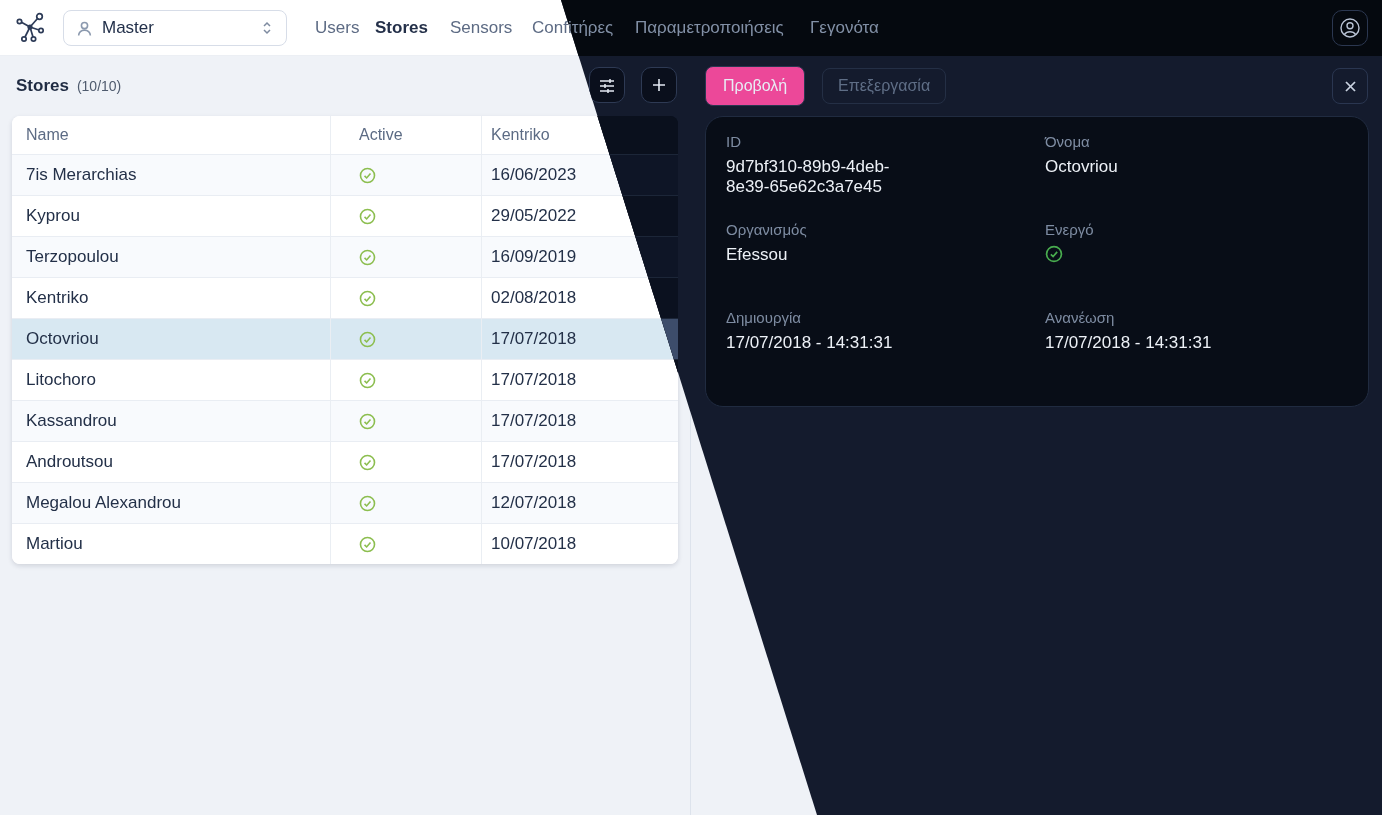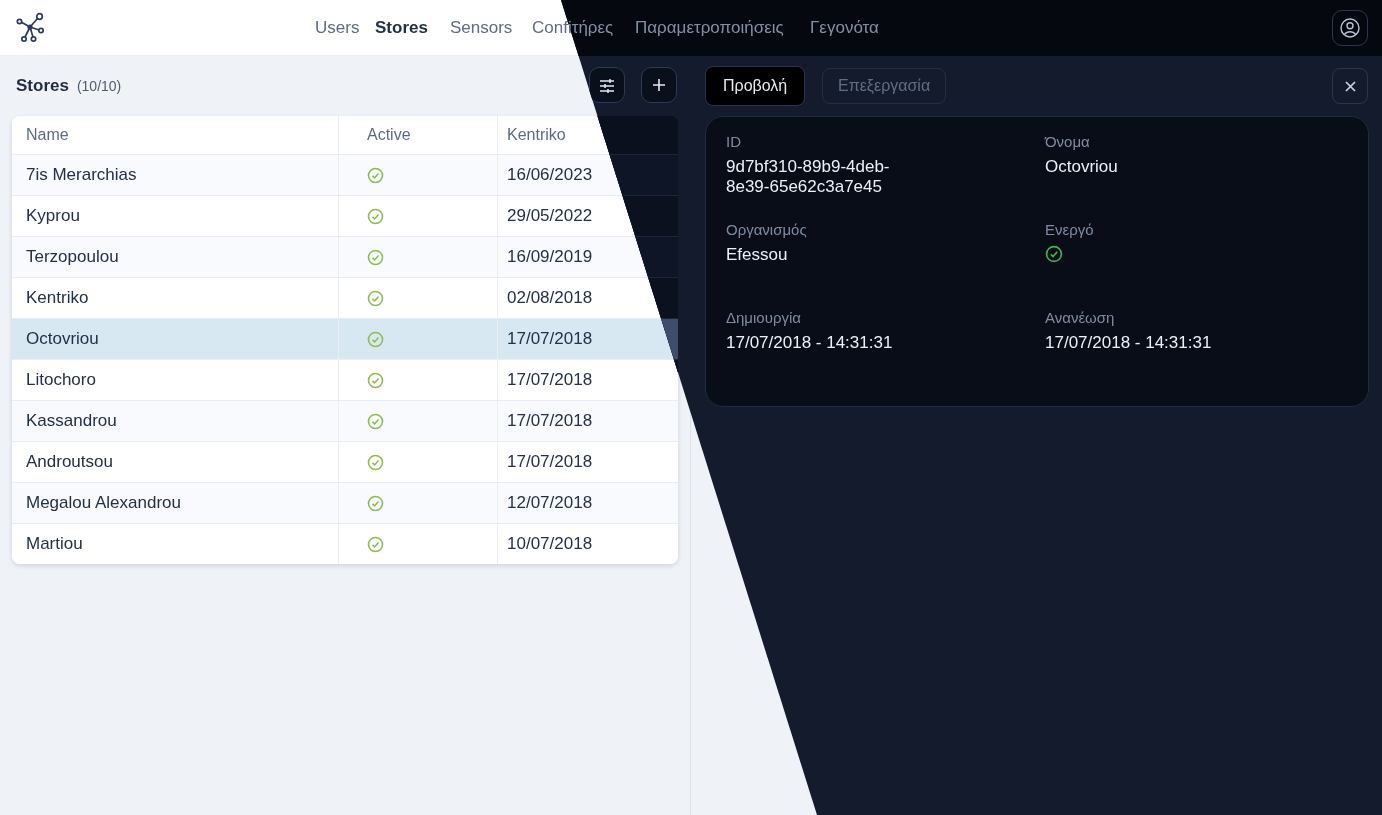--- a/index.html
+++ b/index.html
@@ -26,21 +26,21 @@
   .panel-divider{position:absolute;left:690px;top:56px;width:1px;height:759px;background:#dde3ec;}
 
   .list-header{position:absolute;left:0;top:56px;width:690px;height:60px;}
   .list-title{position:absolute;left:16px;top:0;height:60px;display:flex;align-items:center;gap:8px;}
   .list-title .t{font-size:17px;font-weight:700;color:#1f2b42;}
   .list-title .c{font-size:14px;color:#4f5b6e;}
   .search{position:absolute;left:130px;top:65px;width:221px;height:40px;border:1px solid #d7dde8;border-radius:8px;background:#fff;padding:0 14px;font-size:16px;color:#22304a;outline:none;}
   .search::placeholder{color:#8795aa;}
 
   .table{position:absolute;left:12px;top:116px;width:666px;border-radius:8px;overflow:hidden;background:#fff;box-shadow:0 2px 5px rgba(20,30,55,.14);}
-  .trow{display:grid;grid-template-columns:318px 151px 197px;height:41px;background:#fff;gap:8px;}
+  .trow{display:grid;grid-template-columns:318px 151px 197px;height:41px;background:#fff;}
   .trow.head{height:38px;}
   .trow + .trow{border-top:1px solid #e9edf3;}
   .trow .cell{display:flex;align-items:center;padding-left:14px;font-size:17px;color:#233048;overflow:hidden;white-space:nowrap;}
   .trow .cell.c2{border-left:1px solid #eaeef3;padding-left:28px;}
   .trow .cell.c3{border-left:1px solid #eaeef3;padding-left:9px;}
   .trow.head .cell{font-size:16px;color:#5c6b84;}
   .trow.tint{background:#f8fafd;}
   .trow.selected{background:#d8e8f2;}
   .check{width:17px;height:17px;color:#8cbe4f;flex:none;}
 
@@ -57,21 +57,21 @@
 
   .table.darkclone{box-shadow:none;background:#0b111f;}
   .table.darkclone .trow{background:#0b111f;}
   .table.darkclone .trow + .trow{border-top:1px solid #1c2638;}
   .table.darkclone .trow.head{background:#0a101d;}
   .table.darkclone .trow.tint{background:#0e1526;}
   .table.darkclone .trow.selected{background:#3d4d6b;}
   .table.darkclone .cell{border-color:#1c2638 !important;}
 
   .tab-btn{position:absolute;border-radius:8px;font-size:16px;cursor:pointer;display:flex;align-items:center;justify-content:center;}
-  .tab-view{left:705px;top:66px;height:40px;padding:0 17px;background:#000000;border:1px solid #2a3650;color:#e8edf5;}
+  .tab-view{left:705px;top:66px;height:40px;padding:0 17px;background:#ec4899;border:1px solid #2a3650;color:#e8edf5;}
   .tab-edit{left:822px;top:68px;height:36px;padding:0 15px;background:transparent;border:1px solid #242f45;color:#5f6e86;}
   .close-btn{position:absolute;left:1332px;top:68px;width:36px;height:36px;border:1px solid #2a3650;border-radius:8px;background:transparent;color:#c9d2e0;display:flex;align-items:center;justify-content:center;cursor:pointer;}
   .close-btn svg{width:15px;height:15px;}
 
   .detail-card{position:absolute;left:705px;top:116px;width:664px;height:291px;background:#080d17;border:1px solid #202b40;border-radius:18px;}
   .field{position:absolute;}
   .f-label{font-size:15px;color:#7e8ca2;margin-bottom:7px;}
   .f-value{font-size:17px;color:#edf1f7;line-height:20px;}
   .f-c1{left:20px;} .f-c2{left:339px;}
   .f-r1{top:16px;} .f-r2{top:104px;} .f-r3{top:192px;}
@@ -92,20 +92,31 @@
         <line x1="14" y1="16" x2="9" y2="26"></line>
           <line x1="14" y1="16" x2="17" y2="26"></line>
         <line x1="14" y1="16" x2="23" y2="19"></line>
         <circle cx="14" cy="16" r="2.6" fill="currentColor" stroke="none"></circle>
         <circle cx="23.5" cy="5.5" r="2.8"></circle>
           <circle cx="3.5" cy="10.5" r="2.2"></circle>
         <circle cx="8" cy="28" r="2.2"></circle>
           <circle cx="17.5" cy="28" r="2.2"></circle>
           <circle cx="25" cy="19.5" r="2.2"></circle>
       </svg>
+      <div class="ws-select">
+        <svg class="person" viewBox="0 0 16 16" fill="none" stroke="currentColor" stroke-width="1.5">
+          <circle cx="8" cy="5.2" r="2.9"></circle>
+            <path d="M2.5 14.5 a5.5 5 0 0 1 11 0"></path>
+        </svg>
+        <span class="ws-label">Master</span>
+        <svg class="updown" viewBox="0 0 14 16" fill="none" stroke="currentColor" stroke-width="1.5">
+          <path d="M4 6 L7 3 L10 6"></path>
+            <path d="M4 10 L7 13 L10 10"></path>
+        </svg>
+      </div>
       <span class="nav-item nav-i0">Users</span>
       <span class="nav-item nav-i1 active">Stores</span>
       <span class="nav-item nav-i2">Sensors</span>
       <span class="nav-item nav-i3">Confiτήρες</span>
       <span class="nav-item nav-i4">Παραμετροποιήσεις</span>
       <span class="nav-item nav-i5">Γεγονότα</span>
     </div>
 
     <div class="panel-divider"></div>
 

